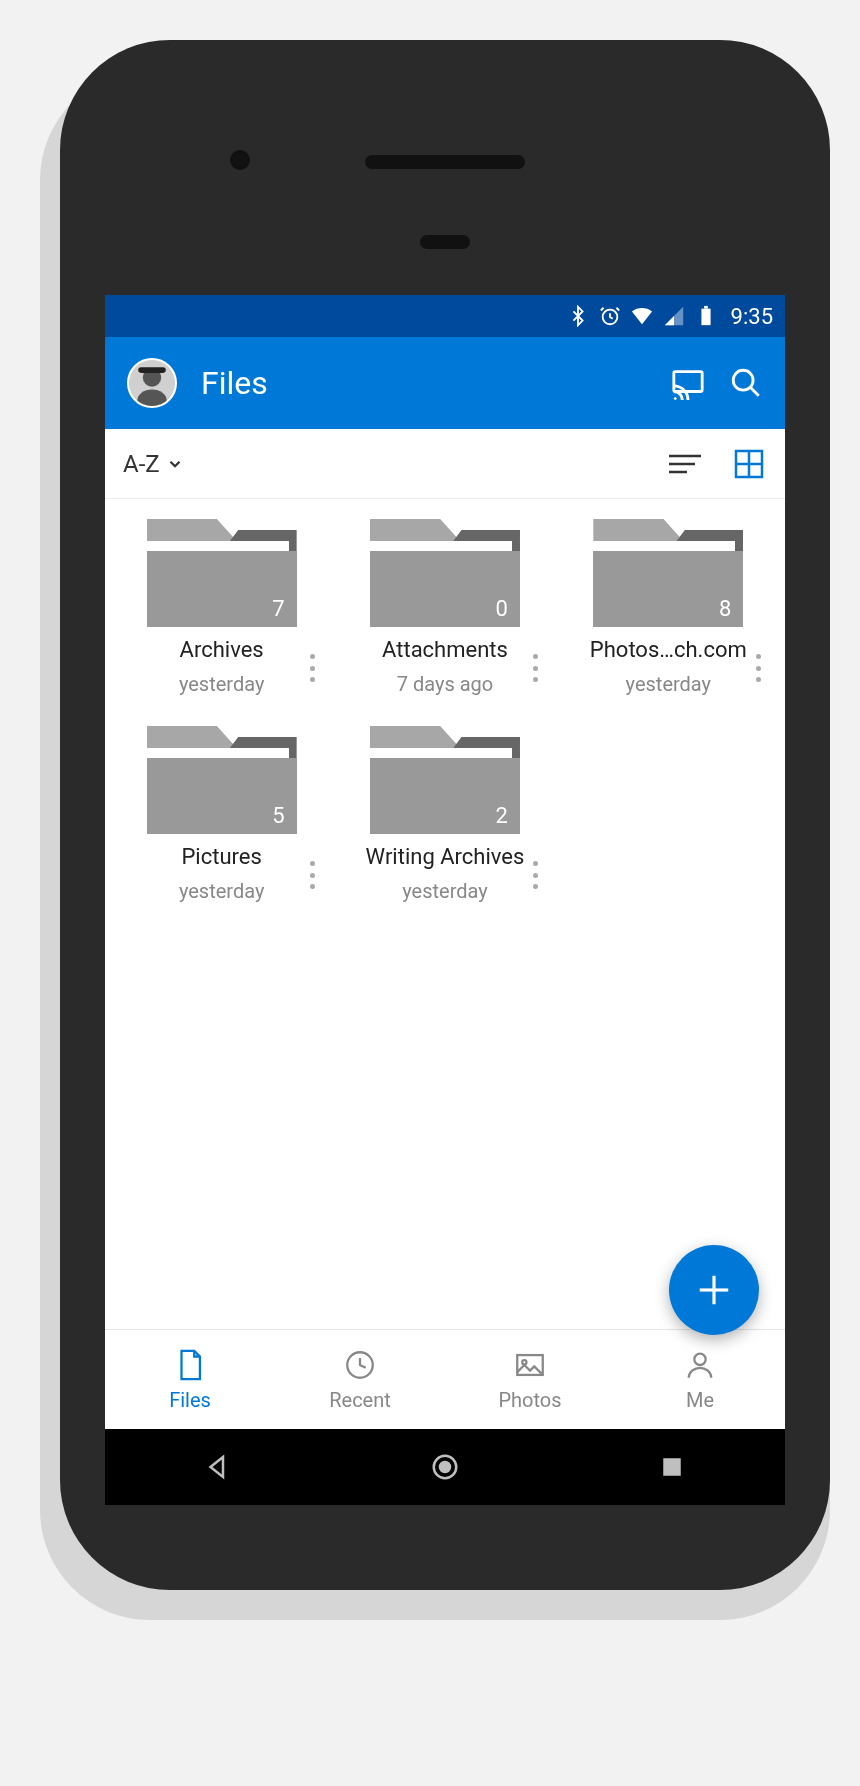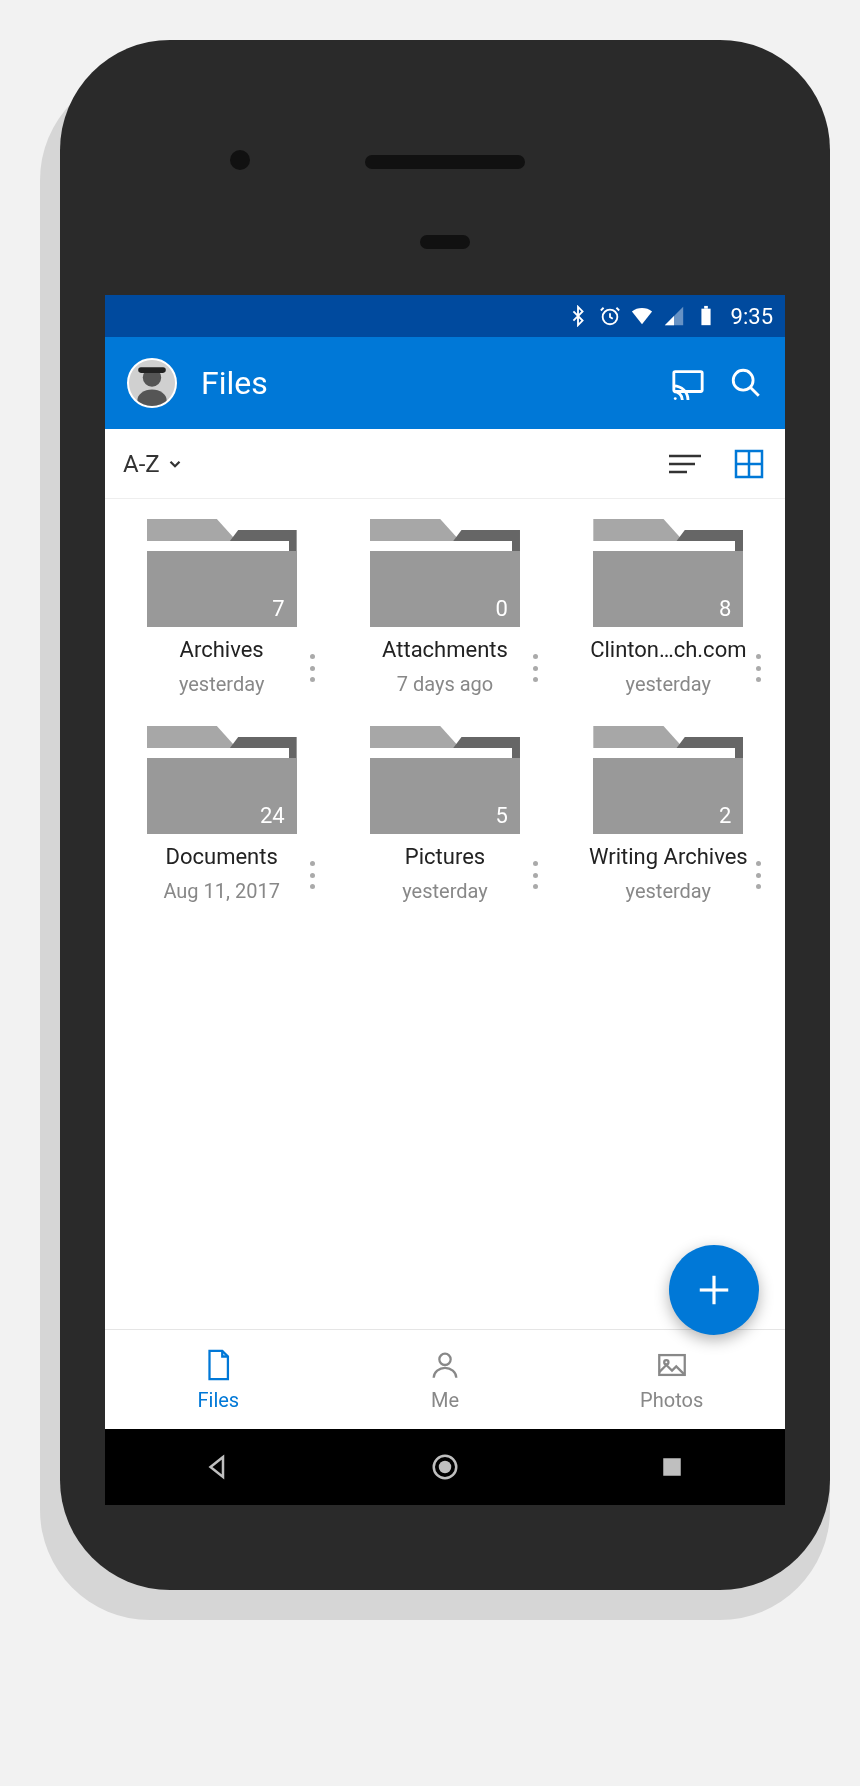--- a/index.html
+++ b/index.html
@@ -276,38 +276,22 @@
             </div>
   </div>
           <div class="folder-tile">
     <div class="folder-icon">
       <div class="tab"></div>
               <div class="lid"></div>
               <div class="paper"></div>
               <div class="body"></div>
       <div class="count">8</div>
     </div>
-    <div class="folder-name">Clinton…ch.com</div>
+    <div class="folder-name">Photos…ch.com</div>
     <div class="folder-date">yesterday</div>
-    <div class="tile-menu">
-              <span></span>
-              <span></span>
-              <span></span>
-            </div>
-  </div>
-          <div class="folder-tile">
-    <div class="folder-icon">
-      <div class="tab"></div>
-              <div class="lid"></div>
-              <div class="paper"></div>
-              <div class="body"></div>
-      <div class="count">24</div>
-    </div>
-    <div class="folder-name">Documents</div>
-    <div class="folder-date">Aug 11, 2017</div>
     <div class="tile-menu">
               <span></span>
               <span></span>
               <span></span>
             </div>
   </div>
           <div class="folder-tile">
     <div class="folder-icon">
       <div class="tab"></div>
               <div class="lid"></div>
@@ -352,33 +336,40 @@
     <div class="tabbar" id="tabbar">
         <div class="tab-item active">
           <svg class="ticon" viewBox="0 0 24 24" fill="none" stroke="currentColor" stroke-width="1.6">
             <path d="M6 2h9l4 4v16H6z"></path>
             <path d="M15 2v4h4"></path>
           </svg>
           <span>Files</span>
         </div>
         <div class="tab-item">
           <svg class="ticon" viewBox="0 0 24 24" fill="none" stroke="currentColor" stroke-width="1.6">
-            <circle cx="12" cy="8" r="4"></circle>
-            <path d="M4 21c0-4 4-7 8-7s8 3 8 7"></path>
-          </svg>
-          <span>Me</span>
+            <circle cx="12" cy="12" r="9"></circle>
+            <path d="M12 7v5l4 2"></path>
+          </svg>
+          <span>Recent</span>
         </div>
         <div class="tab-item">
           <svg class="ticon" viewBox="0 0 24 24" fill="none" stroke="currentColor" stroke-width="1.6">
             <rect x="3" y="5" width="18" height="14"></rect>
             <circle cx="8" cy="10" r="1.5"></circle>
             <path d="M3 17l5-5 4 4 3-3 6 6"></path>
           </svg>
           <span>Photos</span>
         </div>
+        <div class="tab-item">
+          <svg class="ticon" viewBox="0 0 24 24" fill="none" stroke="currentColor" stroke-width="1.6">
+            <circle cx="12" cy="8" r="4"></circle>
+            <path d="M4 21c0-4 4-7 8-7s8 3 8 7"></path>
+          </svg>
+          <span>Me</span>
+        </div>
       </div>
 
     <div class="android-nav">
       <svg class="nbtn" viewBox="0 0 24 24" fill="none" stroke="#bfbfbf" stroke-width="2">
           <polygon points="16 4 6 12 16 20"></polygon>
         </svg>
       <svg class="nbtn" viewBox="0 0 24 24" fill="none" stroke="#bfbfbf" stroke-width="2">
           <circle cx="12" cy="12" r="9"></circle>
           <circle cx="12" cy="12" r="5" fill="#bfbfbf" stroke="none"></circle>
         </svg>

